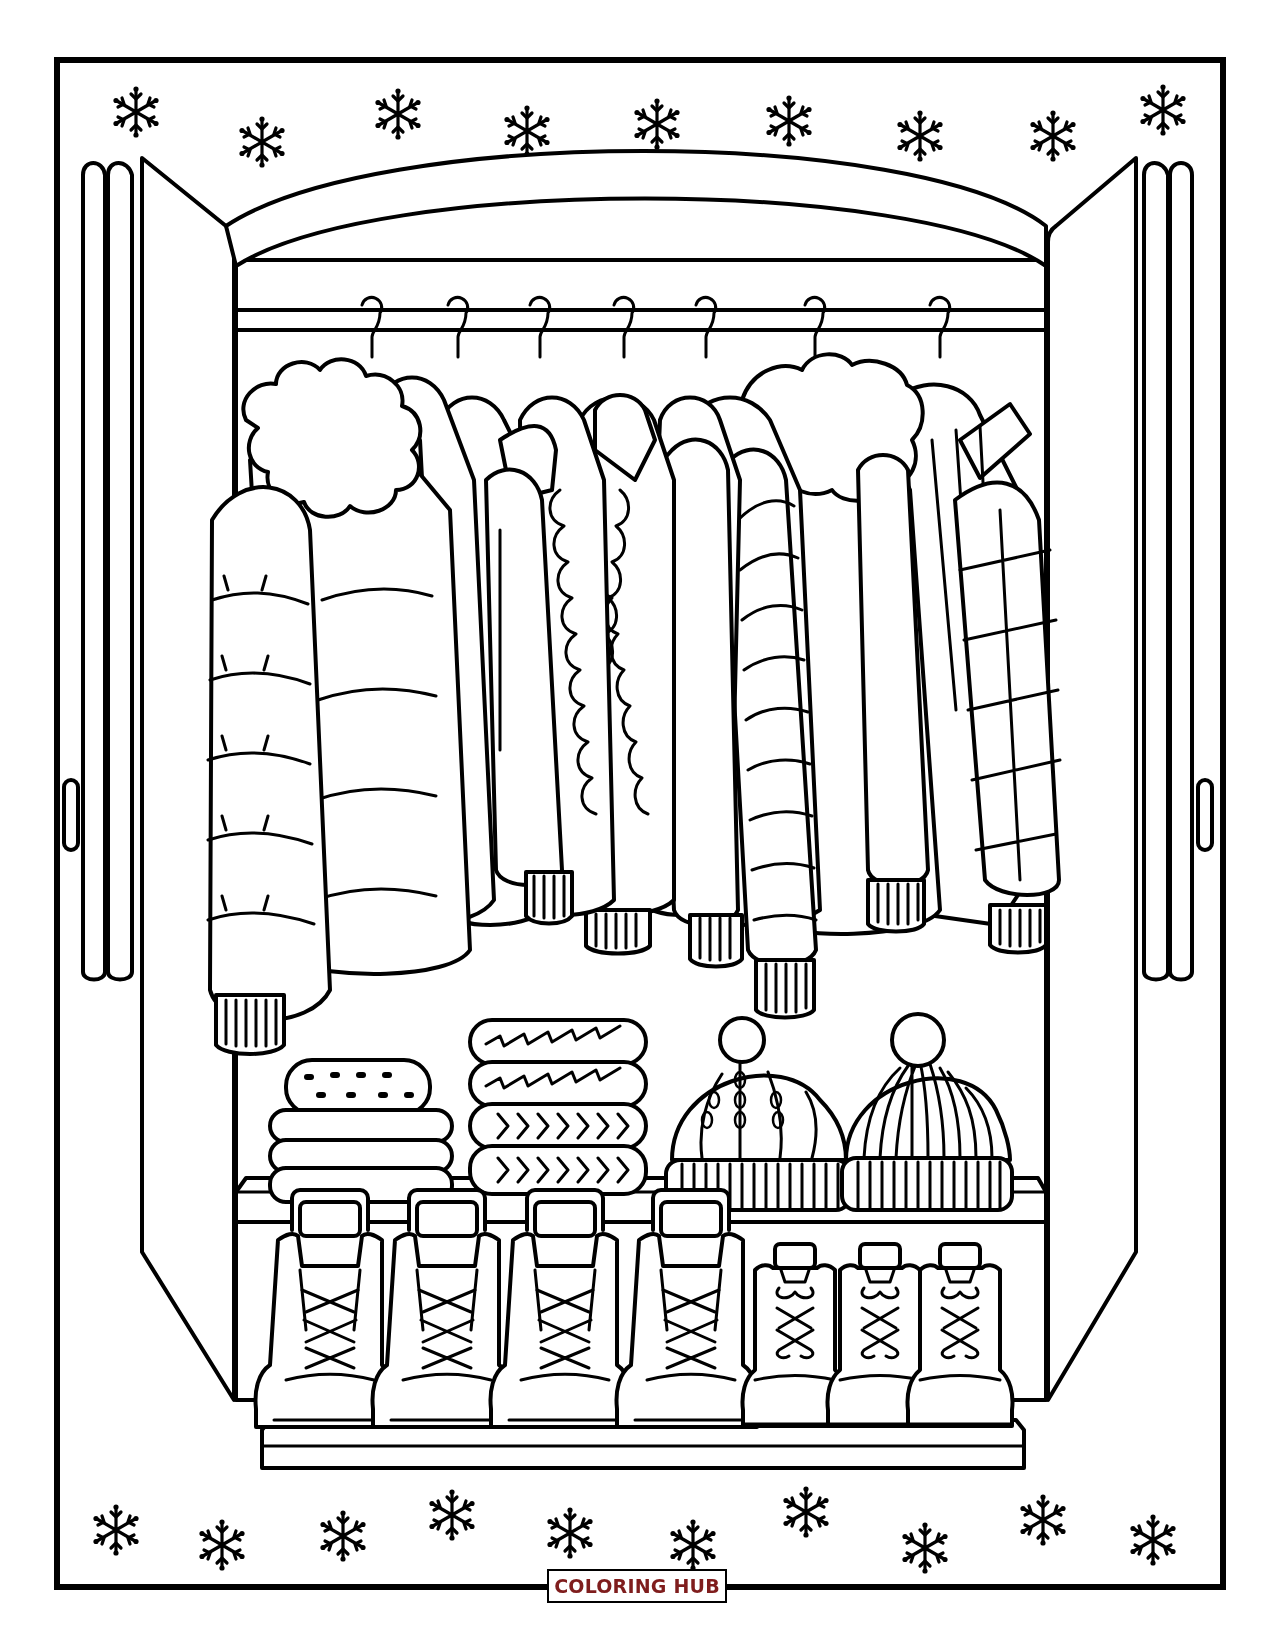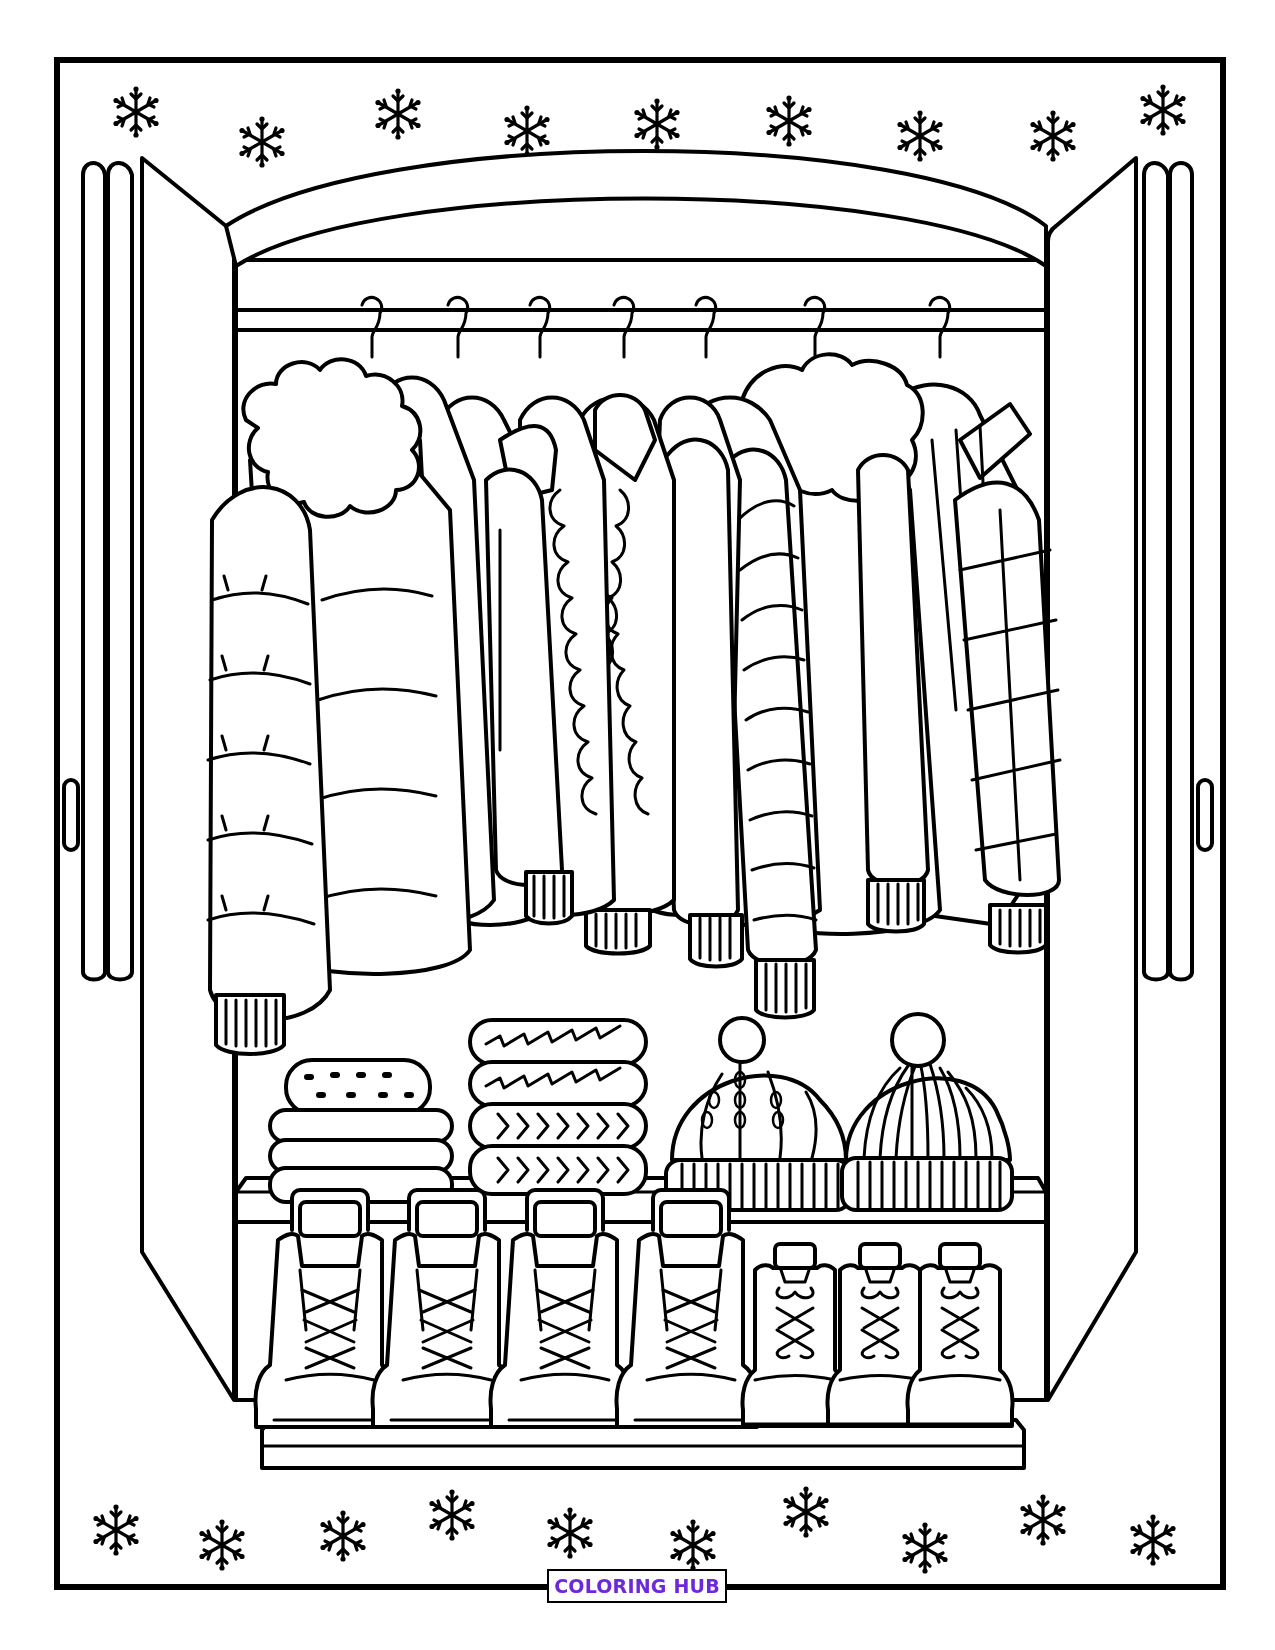--- a/index.html
+++ b/index.html
@@ -2,21 +2,21 @@
 <html><head>
 <meta charset="utf-8">
 <style>
   html,body{margin:0;padding:0;background:#ffffff;}
   body{width:1275px;height:1650px;position:relative;overflow:hidden;font-family:"DejaVu Sans",sans-serif;}
   #art{position:absolute;left:0;top:0;width:1275px;height:1650px;}
   .ln{fill:#fff;stroke:#000;stroke-width:4;stroke-linejoin:round;stroke-linecap:round;}
   .th{fill:none;stroke:#000;stroke-width:3;stroke-linecap:round;stroke-linejoin:round;}
   .bd{fill:none;stroke:#000;stroke-width:6;}
   .logo{position:absolute;left:547px;top:1569px;width:180px;height:34px;background:#fff;border:2px solid #000;box-sizing:border-box;display:flex;align-items:center;justify-content:center;}
-  .logo span{font-family:"DejaVu Sans",sans-serif;font-weight:bold;font-size:19px;letter-spacing:0.2px;color:#6d28d9;}
+  .logo span{font-family:"DejaVu Sans",sans-serif;font-weight:bold;font-size:19px;letter-spacing:0.2px;color:#7f1d1d;}
 </style>
 </head>
 <body>
 
 <svg id="art" viewBox="0 0 1275 1650" xmlns="http://www.w3.org/2000/svg">
   <defs>
     <g id="flake">
       <g stroke="#000" stroke-width="3.2" fill="none" stroke-linecap="round">
         <line x1="0" y1="-22" x2="0" y2="22"></line>
         <line x1="-19" y1="-11" x2="19" y2="11"></line>

